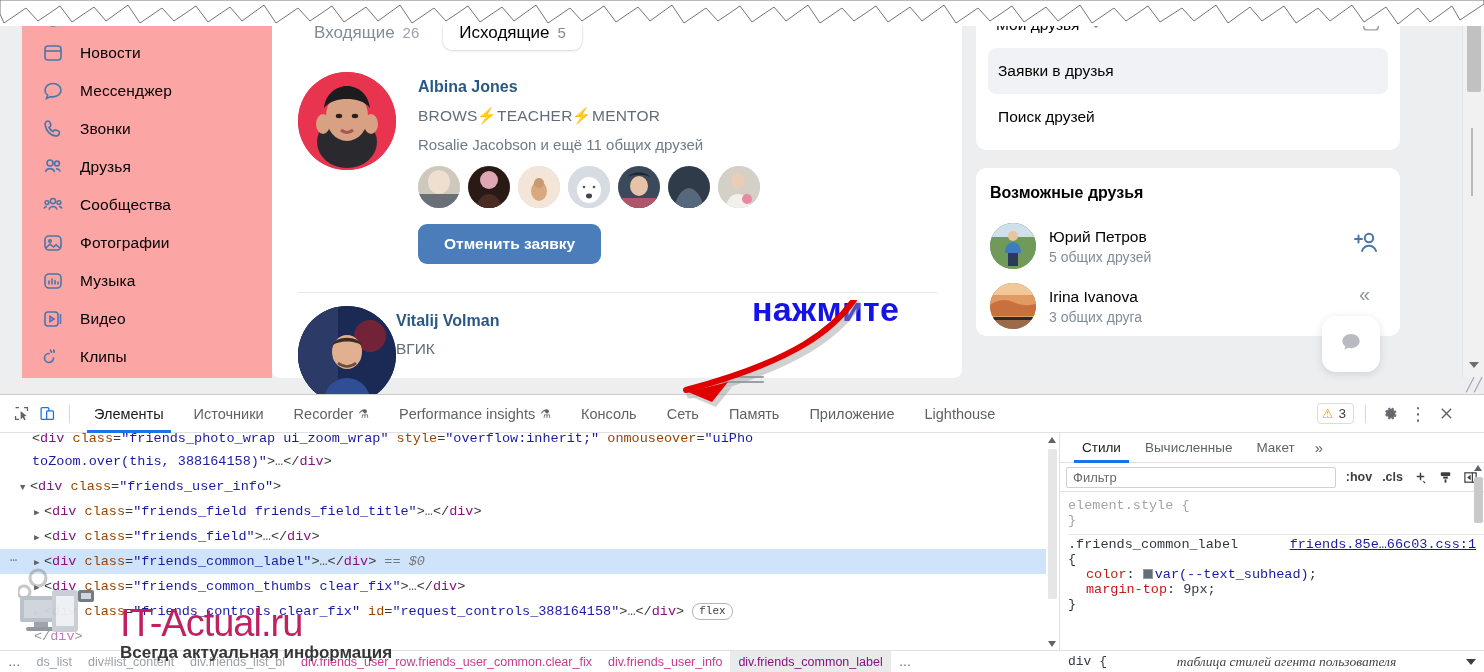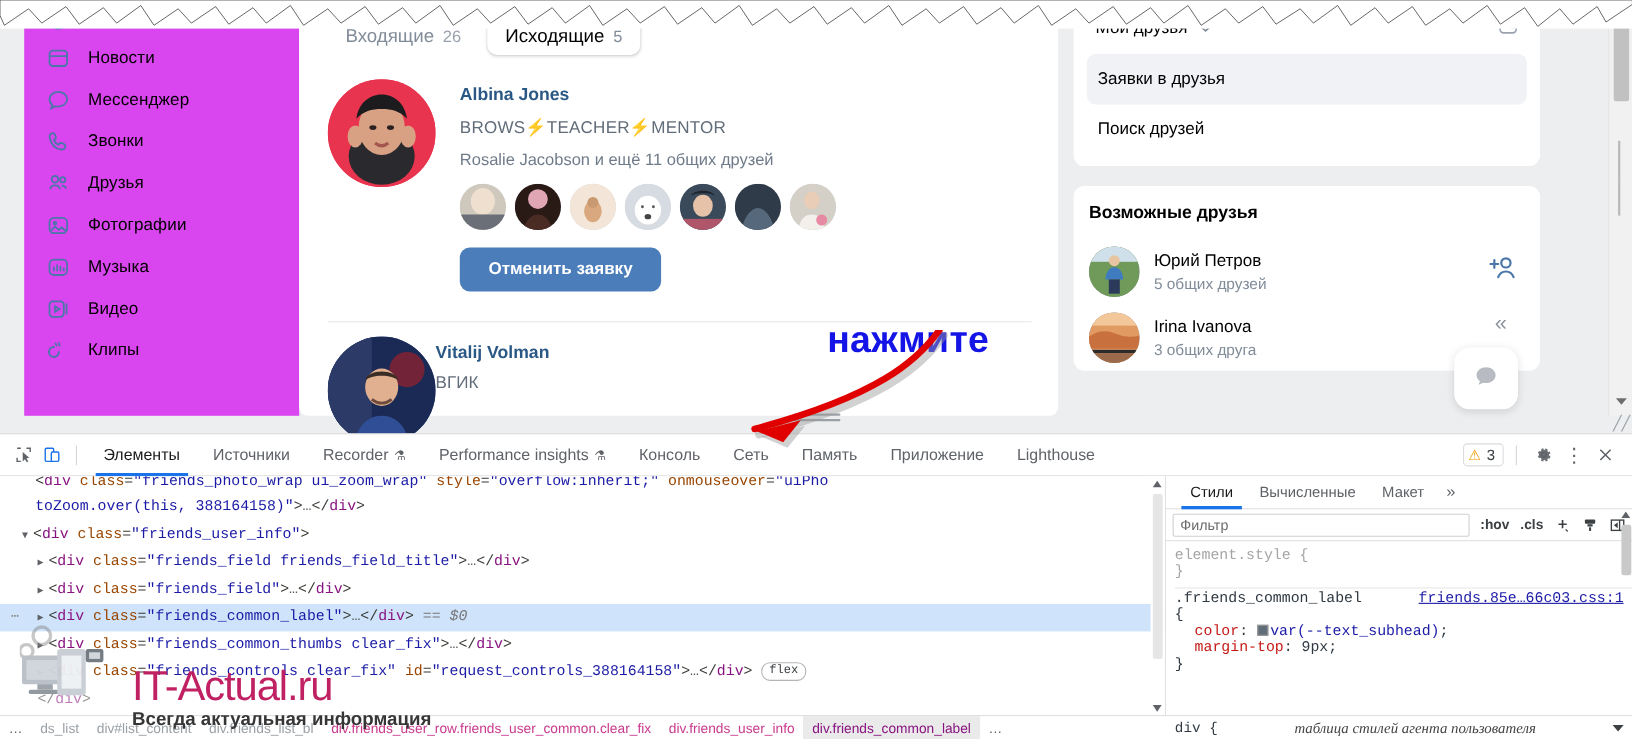--- a/index.html
+++ b/index.html
@@ -20,21 +20,21 @@
   
   .torn {
     position:absolute; left:0; top:0; width:1484px; height:26px;
     background:#ffffff; z-index:40; pointer-events:none;
   }
   .torn svg { display:block; }
 
   
   .sidebar {
     position:absolute; left:22px; top:0; width:250px; height:378px;
-    background:#d946ef;
+    background:#fca5a5;
   }
   .side-item {
     display:flex; align-items:center; gap:14px;
     height:38px; padding-left:18px; color:#000; font-size:15.5px;
   }
   .side-ico { width:26px; height:26px; color:#4a76a8; flex:0 0 26px; display:flex; align-items:center; justify-content:center; }
   .side-ico svg { width:24px; height:24px; display:block; }
   .side-label { color:#000; font-size:15.5px; letter-spacing:.1px; }
   .side-top-cut { height:34px; display:flex; align-items:center; padding-left:18px; gap:14px; }
   .side-top-cut .side-label { color:#000; }
@@ -127,21 +127,21 @@
   }
   .arrow-svg { position:absolute; left:660px; top:300px; z-index:60; }
 
   
   .devtools {
     position:absolute; left:0; top:394px; width:1484px; height:278px;
     background:#fff; border-top:1px solid #cdcdcd; font-family:"Liberation Sans", sans-serif;
   }
   .dt-toolbar {
     height:38px; display:flex; align-items:center; border-bottom:1px solid #e0e0e0;
-    background:#fff; padding:0 8px 0 8px; position:relative;
+    background:#fff; padding:0 21px 0 8px; position:relative;
   }
   .dt-ico-btn { width:26px; height:26px; display:flex; align-items:center; justify-content:center; color:#5f6368; cursor:pointer;}
   .dt-ico-btn.blue { color:#1a73e8; }
   .dt-sep { width:1px; height:18px; background:#d6d6d6; margin:0 9px; }
   .dt-tabs { display:flex; align-items:center; height:38px; }
   .dt-tab {
     height:38px; display:flex; align-items:center; gap:5px; padding:0 15px;
     font-size:14.5px; color:#5f6368; cursor:pointer; position:relative; white-space:nowrap;
   }
   .dt-tab.active { color:#1a1a1a; }
@@ -290,20 +290,33 @@
           <svg viewBox="0 0 24 24" fill="none" stroke="#4a76a8" stroke-width="1.6">
             <circle cx="9" cy="8" r="3"></circle>
               <circle cx="16" cy="8.5" r="2.4"></circle>
             <path d="M4.5 17c.5-2.2 2.3-3.4 4.5-3.4S13 14.8 13.5 17"></path>
             <path d="M15 13.8c2 0 3.6 1 4.2 2.8"></path>
           </svg>
         </span>
         <span class="side-label">Друзья</span>
       </div>
 
+      <div class="side-item">
+        <span class="side-ico">
+          <svg viewBox="0 0 24 24" fill="none" stroke="#4a76a8" stroke-width="1.5">
+            <circle cx="12" cy="8" r="2.6"></circle>
+              <circle cx="6" cy="9.6" r="1.9"></circle>
+              <circle cx="18" cy="9.6" r="1.9"></circle>
+            <path d="M8 16.6c.5-1.9 2-3 4-3s3.5 1.1 4 3"></path>
+            <path d="M3 15.6c.4-1.4 1.5-2.2 3-2.2"></path>
+              <path d="M21 15.6c-.4-1.4-1.5-2.2-3-2.2"></path>
+          </svg>
+        </span>
+        <span class="side-label">Сообщества</span>
+      </div>
 
       <div class="side-item">
         <span class="side-ico">
           <svg viewBox="0 0 24 24" fill="none" stroke="#4a76a8" stroke-width="1.6">
             <rect x="4" y="5" width="16" height="14" rx="4"></rect>
             <circle cx="9" cy="10" r="1.2"></circle>
               <path d="M5 17l4-4 3.5 3 2.5-2.2 4 3.2"></path>
           </svg>
         </span>
         <span class="side-label">Фотографии</span>

